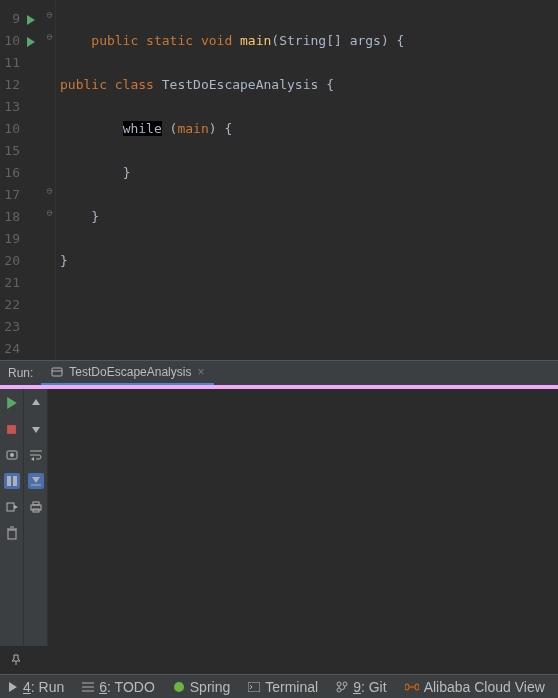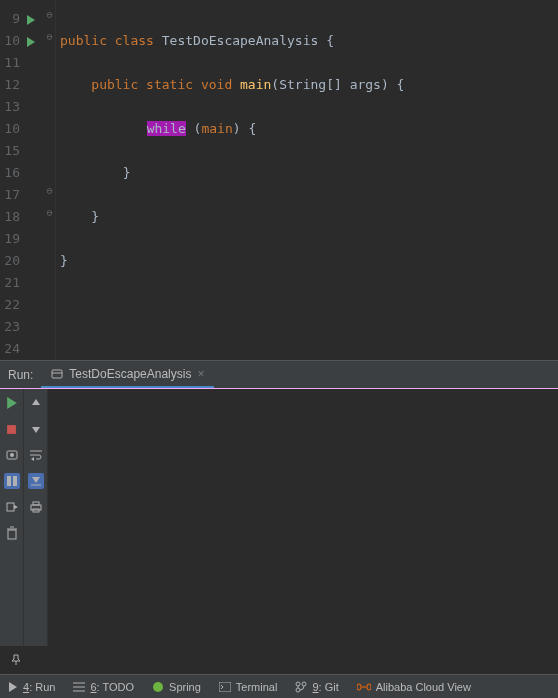--- a/index.html
+++ b/index.html
@@ -59,35 +59,35 @@
 }
 .code {
   padding-top: 8px;
   padding-left: 4px;
   line-height: 22px;
   white-space: pre;
   font-size: 13px;
 }
 .kw { color: #cc7832; }
 .fn { color: #ffc66d; }
-.sel { background: #a21caf; color: #a9b7c6; margin-left: 24px; }
+.sel { background: #000000; color: #a9b7c6; }
 
 .run-panel {
   flex: 1 1 auto;
   display: flex;
   flex-direction: column;
   border-top: 1px solid #555;
   background: #2b2b2b;
 }
 .run-header {
   display: flex;
   align-items: center;
   height: 28px;
   background: #3c3f41;
-  border-bottom: 1px solid #f0abfc;
+  border-bottom: 4px solid #f0abfc;
 }
 .run-label {
   color: #bbb;
   font-family: sans-serif;
   font-size: 12px;
   padding: 0 8px;
 }
 .run-tab {
   display: flex;
   align-items: center;
@@ -134,21 +134,21 @@
   bottom: 110px;
 }
 
 .bottom-bar {
   flex: 0 0 24px;
   background: #3c3f41;
   border-top: 1px solid #555;
   display: flex;
   align-items: center;
   font-family: sans-serif;
-  font-size: 11px;
+  font-size: 14px;
   color: #bbb;
   padding: 0 8px;
   gap: 18px;
 }
 .bottom-item {
   display: flex;
   align-items: center;
   gap: 5px;
   cursor: pointer;
 }
@@ -201,22 +201,22 @@
         <div></div>
     </div>
     <div class="fold-col">
       <div class="fold-mark" style="top:10px">⊖</div>
       <div class="fold-mark" style="top:32px">⊖</div>
       <div class="fold-mark" style="top:186px">⊖</div>
       <div class="fold-mark" style="top:208px">⊖</div>
     </div>
   </div>
   <div class="code">
+<div>    <span class="kw">public</span> <span class="kw">static</span> <span class="kw">void</span> <span class="fn">main</span><span>(String[] args) {</span></div>
 <div><span class="kw">public</span> <span class="kw">class</span> <span>TestDoEscapeAnalysis</span><span> {</span></div>
-<div>    <span class="kw">public</span> <span class="kw">static</span> <span class="kw">void</span> <span class="fn">main</span><span>(String[] args) {</span></div>
 <div>        <span class="sel">while</span><span> (</span><span class="kw">main</span><span>) {</span></div>
 <div>        <span>}</span></div>
 <div>    <span>}</span></div>
 <div><span>}</span></div>
 
 
 
 
 
 

